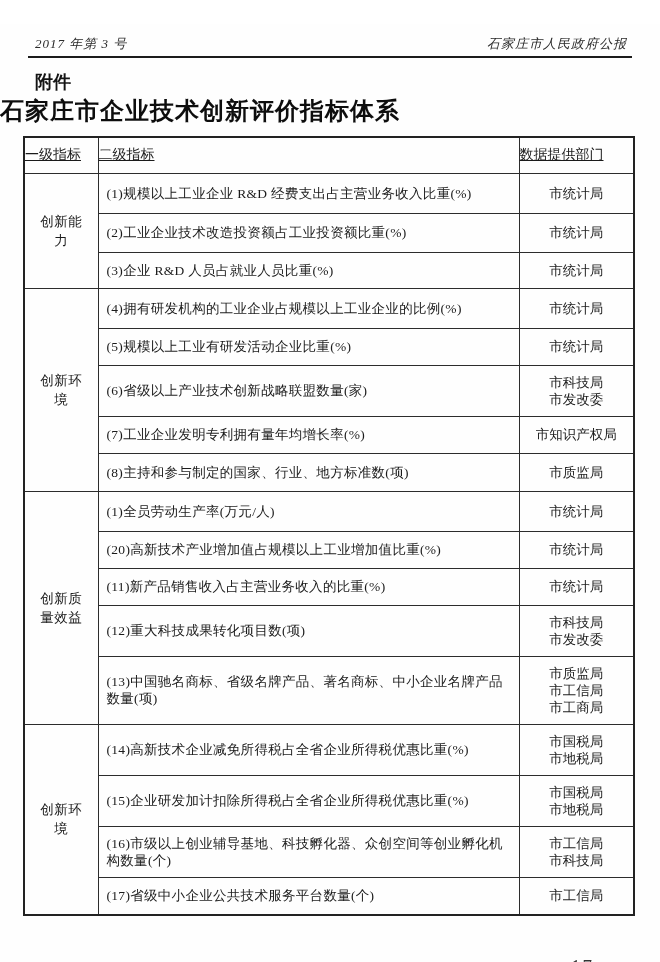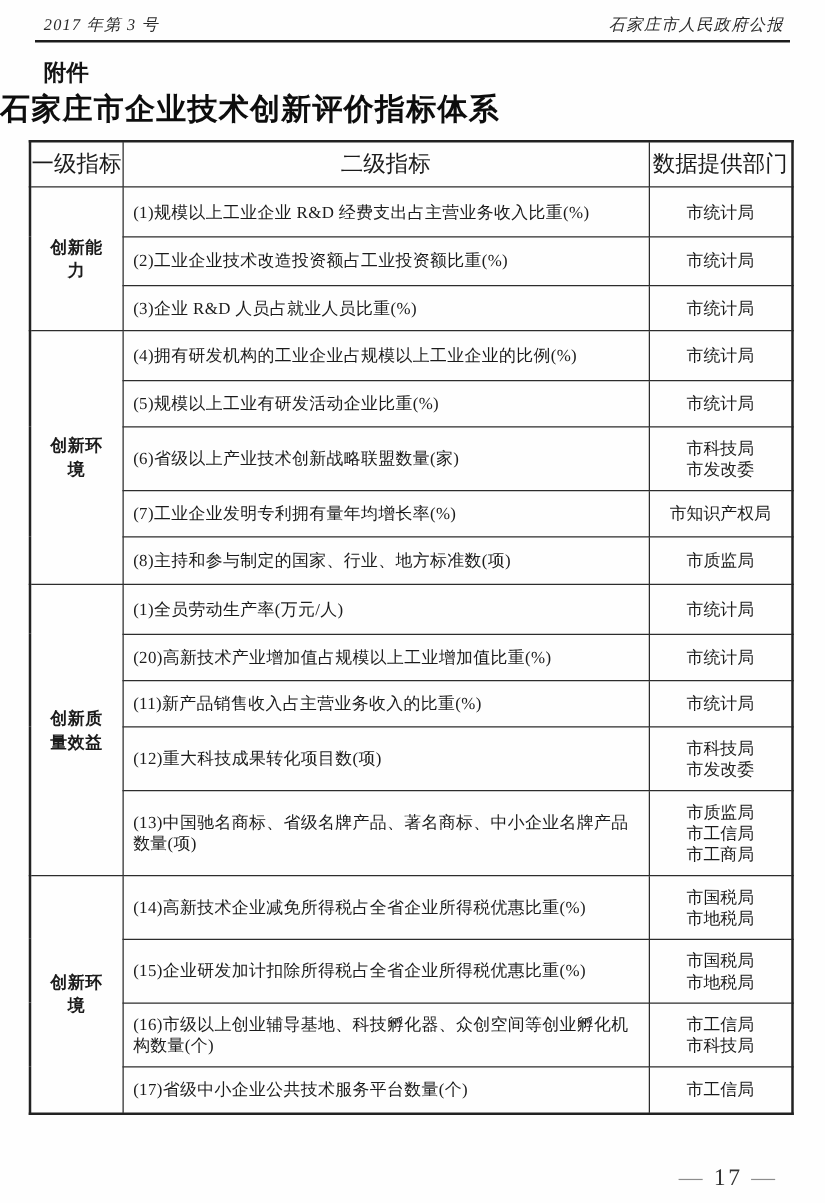--- a/index.html
+++ b/index.html
@@ -4,21 +4,21 @@
 <style>
   * { margin:0; padding:0; box-sizing:border-box; }
   html,body { background:#ffffff; }
   body {
     width:660px; height:962px;
     font-family:"Liberation Serif", serif;
     color:#1f1f1f;
     position:relative;
     overflow:hidden;
   }
-  .page { position:absolute; inset:0; background:#fefefe; }
+  .page { position:absolute; inset:0; background:#fefefe;margin-top:24px; }
 
   
   .head-meta {
     position:absolute; top:11px; left:35px; right:33px;
     display:flex; justify-content:space-between; align-items:flex-end;
     font-style:italic;
     font-size:13px; letter-spacing:1px; color:#2a2a2a;
   }
   .head-rule {
     position:absolute; top:32px; left:28px; right:28px;
@@ -46,24 +46,24 @@
     table-layout:fixed;
     border:2px solid #222;
     font-size:13.5px;
     color:#1b1b1b;
   }
   table.indicators th, table.indicators td {
     border:1px solid #2c2c2c;
     vertical-align:middle;
   }
   table.indicators th {
-    font-weight:normal; text-align:center; font-size:18px;
+    font-weight:normal; text-align:left; font-size:14px;text-decoration:underline;
   }
   td.cat {
-    text-align:center; padding:0 9px; line-height:19px; letter-spacing:0.5px;font-weight:bold;
+    text-align:center; padding:0 9px; line-height:19px; letter-spacing:0.5px;
   }
   td.ind {
     text-align:left; padding:2px 10px 2px 8px; line-height:17px; letter-spacing:0.3px;
   }
   td.dept {
     text-align:center; white-space:pre-line; line-height:17px; padding:8px 2px;
   }
 
   
   .footer {

